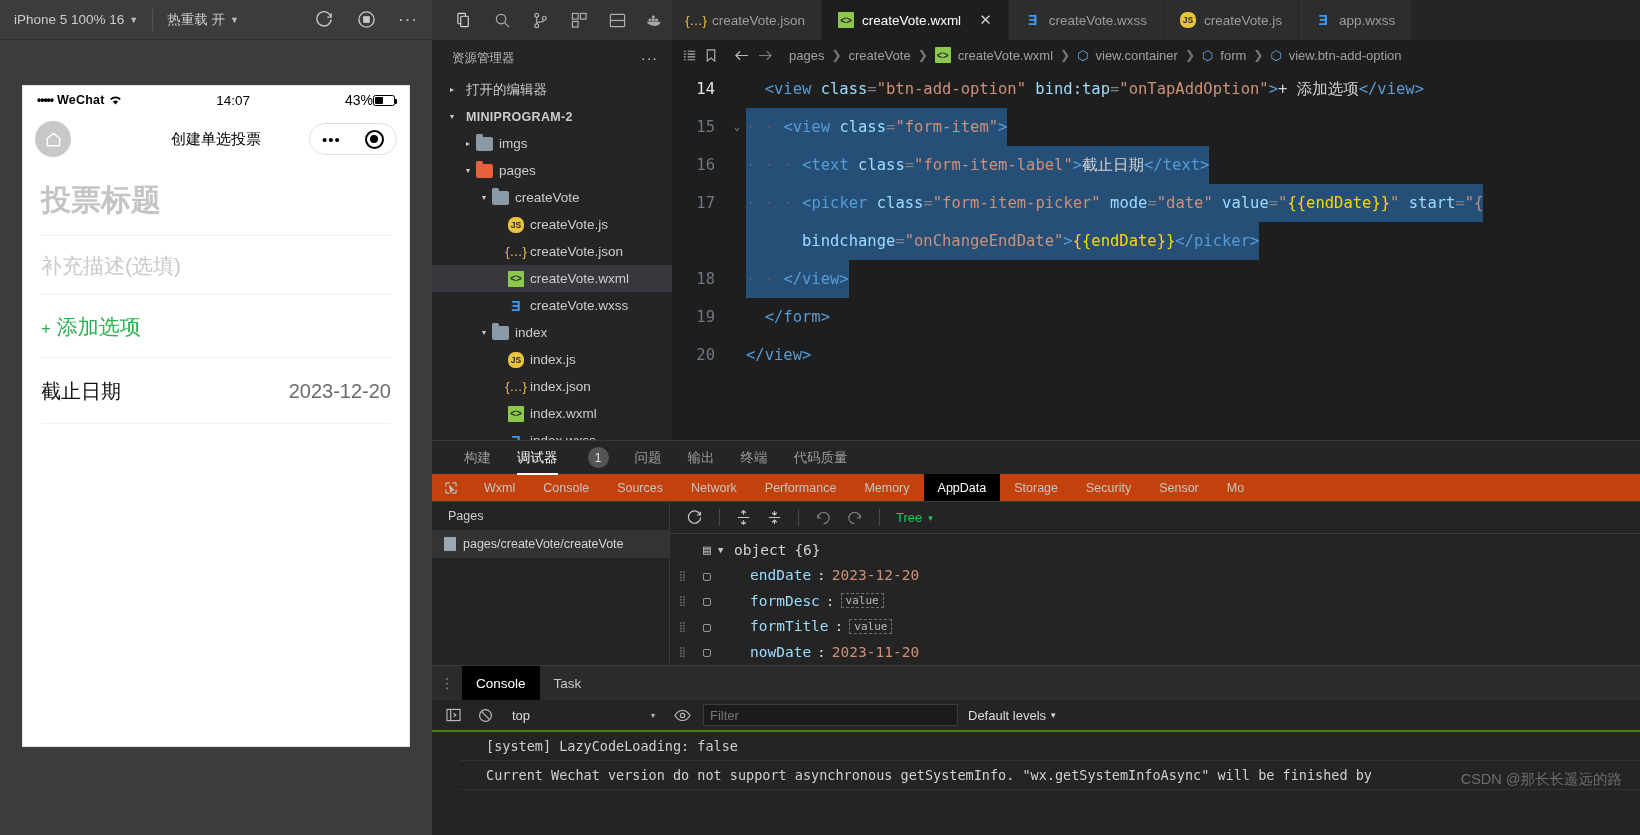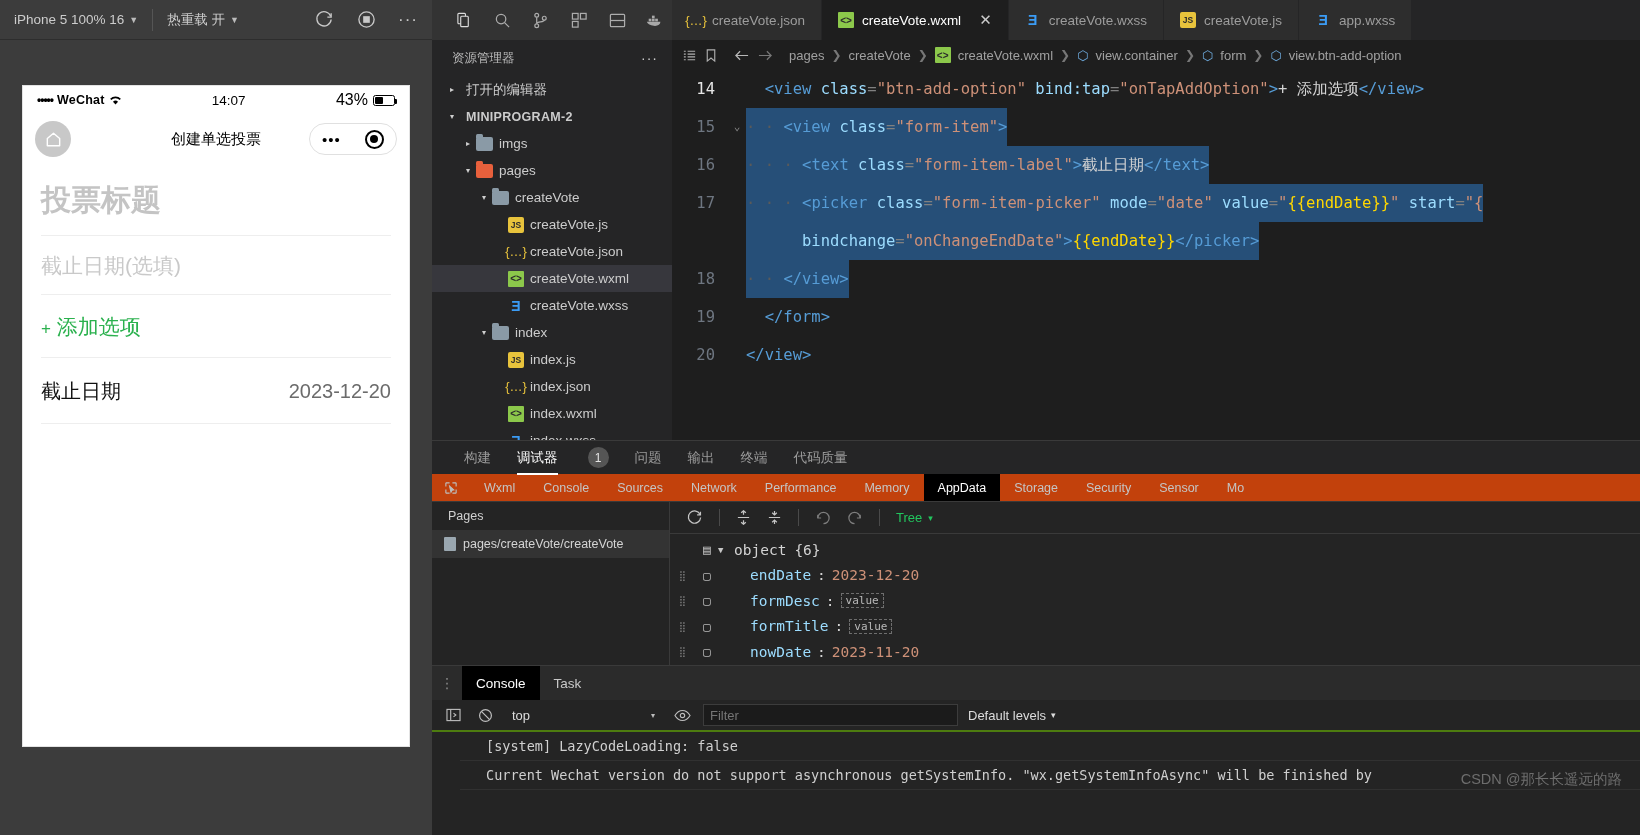--- a/index.html
+++ b/index.html
@@ -29,40 +29,40 @@
   .actbtn { width:34px; height:34px; display:flex; align-items:center;
     justify-content:center; color:#adadad; }
   .etab { display:flex; align-items:center; gap:8px; padding:0 16px;
     background:#2d2d2d; color:#9d9d9d; font-size:13.5px; border-right:1px solid #252526;
     white-space:nowrap; }
   .etab.active { background:#1e1e1e; color:#fff; }
   .etab .cls { margin-left:10px; font-size:15px; color:#ccc; }
   .fico { width:16px; height:16px; flex:0 0 16px; display:flex;
     align-items:center; justify-content:center; font-size:11px;
     font-family:"Liberation Sans", sans-serif; font-weight:bold; border-radius:2px; }
-  .ico-js { background:#e8c33c; color:#2b2b2b; font-size:8.5px; }
+  .ico-js { background:#e8c33c; color:#2b2b2b; font-size:8.5px;border-radius:7px; }
   .ico-json { color:#e8c33c; font-size:13px; background:none; font-weight:normal;}
   .ico-wxml { background:#8cc84b; color:#2b2b2b; font-size:10px; border-radius:1px;}
   .ico-wxss { color:#3b9cf5; font-size:14px; background:none; }
 
   
   .main { flex:1; display:flex; min-height:0; }
 
   
   .simcol { width:432px; flex:0 0 432px; background:#3c3c3c;
     display:flex; flex-direction:column; align-items:center; padding-top:45px; }
   .phone { width:388px; height:662px; background:#fff; border:1px solid #e3e3e3;
     display:flex; flex-direction:column; }
   .statusbar { height:28px; display:flex; align-items:center; padding:0 14px;
     font-size:13px; color:#000; }
   .sb-left { display:flex; align-items:center; gap:4px; font-weight:600;
     font-size:12.5px; letter-spacing:0.2px;}
   .dots { letter-spacing:-1px; font-size:12px; }
   .sb-mid { flex:1; text-align:center; font-size:13.5px; }
-  .sb-right { display:flex; align-items:center; gap:5px; font-size:16px; }
+  .sb-right { display:flex; align-items:center; font-size:14px; }
   .batt { width:22px; height:11px; border:1.3px solid #000; border-radius:2.5px;
     position:relative; display:inline-block; }
   .batt::after{ content:""; position:absolute; right:-3px; top:3px; width:2px;
     height:5px; background:#000; border-radius:0 1px 1px 0;}
   .batt i { position:absolute; left:1px; top:1px; bottom:1px; width:40%;
     background:#000; border-radius:1px; display:block;}
   .navbar { height:50px; display:flex; align-items:center; padding:0 12px;
     position:relative; }
   .homebtn { width:36px; height:36px; border-radius:50%; background:#c8c8c8;
     display:flex; align-items:center; justify-content:center; }
@@ -363,21 +363,21 @@
               <i></i>
             </span>
         </div>
       </div>
 
       <div class="pbody">
         <div class="frow">
           <div class="fplaceholder-title">投票标题</div>
         </div>
         <div class="frow">
-          <div class="fplaceholder-desc">截止日期(选填)</div>
+          <div class="fplaceholder-desc">补充描述(选填)</div>
         </div>
         <div class="addopt">
           <span class="p">+</span>
           <span>添加选项</span>
         </div>
         <div class="daterow">
           <div class="dlabel">截止日期</div>
           <div class="dval">2023-12-20</div>
         </div>
       </div>

